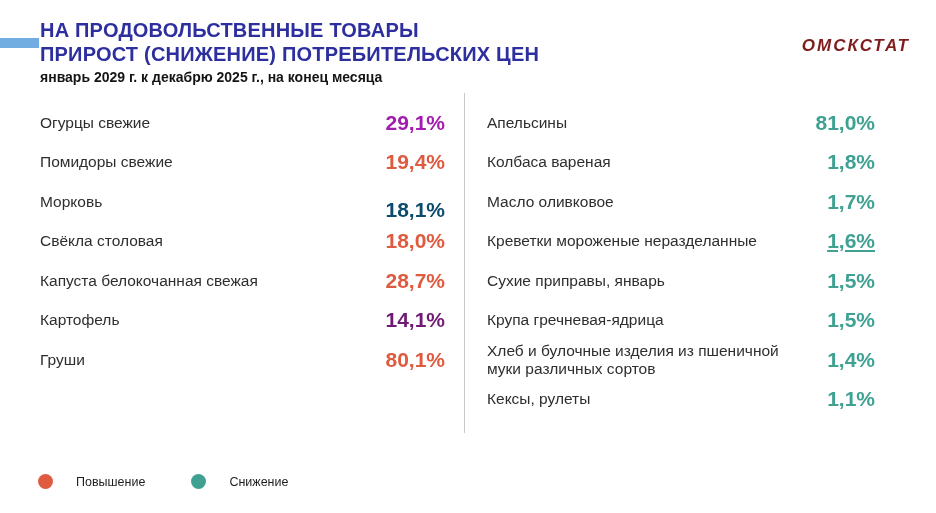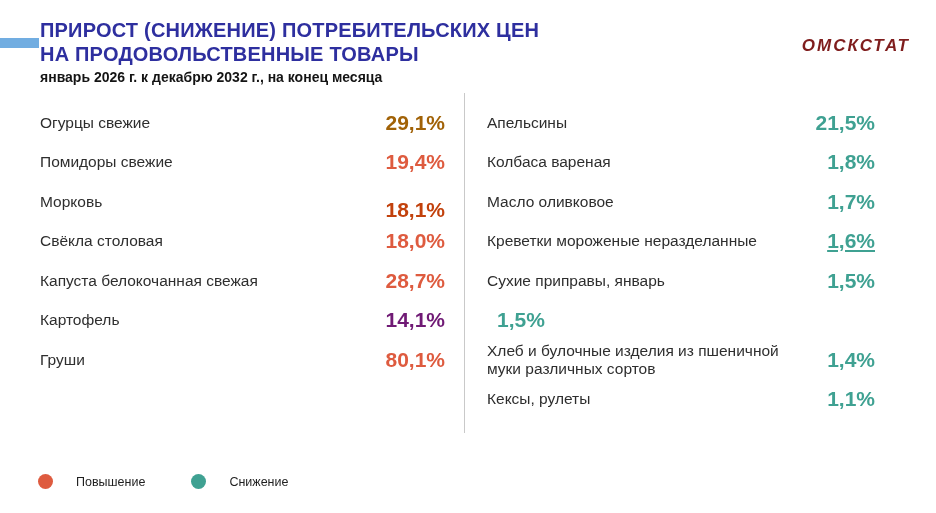--- a/index.html
+++ b/index.html
@@ -62,44 +62,44 @@
   .legend-dot { width: 15px; height: 15px; border-radius: 50%; }
   .legend-label { font-size: 12.5px; color: #1f1f1f; }
 </style>
 </head>
 <body>
 
 <div class="accent-bar" style="background: rgb(113, 173, 225);"></div>
 
 <div class="header">
   <div class="title" style="color: rgb(46, 47, 159);">
+    <div>НА ПРОДОВОЛЬСТВЕННЫЕ ТОВАРЫ</div>
     <div>ПРИРОСТ (СНИЖЕНИЕ) ПОТРЕБИТЕЛЬСКИХ ЦЕН</div>
-    <div>НА ПРОДОВОЛЬСТВЕННЫЕ ТОВАРЫ</div>
   </div>
-  <div class="subtitle">январь 2026 г. к декабрю 2032 г., на конец месяца</div>
+  <div class="subtitle">январь 2029 г. к декабрю 2025 г., на конец месяца</div>
 </div>
 
 <div class="logo" style="color: #7f1d1d; font-style: italic;">ОМСКСТАТ</div>
 
 <div class="divider"></div>
 
 <div id="col-increase" class="col col-increase">
   <div class="row">
     <span class="label">Огурцы свежие</span>
-    <span class="value" style="color: #a16207; margin-left: 8px;">29,1%</span>
+    <span class="value" style="color: #a21caf; margin-left: 8px;">29,1%</span>
   </div>
 
   <div class="row">
     <span class="label">Помидоры свежие</span>
     <span class="value" style="color: rgb(222, 91, 63);">19,4%</span>
   </div>
 
   <div class="row">
     <span class="label">Морковь</span>
-    <span class="value" style="color: #c2410c; margin-top: 16px;">18,1%</span>
+    <span class="value" style="color: #0c4a6e; margin-top: 16px;">18,1%</span>
   </div>
 
   <div class="row">
     <span class="label">Свёкла столовая</span>
     <span class="value" style="color: rgb(222, 91, 63);">18,0%</span>
   </div>
 
   <div class="row">
     <span class="label">Капуста белокочанная свежая</span>
     <span class="value" style="color: rgb(222, 91, 63);">28,7%</span>
@@ -112,21 +112,21 @@
 
 
   <div class="row">
     <span class="label">Груши</span>
     <span class="value" style="color: rgb(222, 91, 63);">80,1%</span>
   </div>
 </div>
 <div id="col-decrease" class="col col-decrease">
   <div class="row">
     <span class="label">Апельсины</span>
-    <span class="value" style="color: rgb(63, 161, 146);">21,5%</span>
+    <span class="value" style="color: rgb(63, 161, 146);">81,0%</span>
   </div>
 
   <div class="row">
     <span class="label">Колбаса вареная</span>
     <span class="value" style="color: rgb(63, 161, 146);">1,8%</span>
   </div>
 
   <div class="row">
     <span class="label">Масло оливковое</span>
     <span class="value" style="color: rgb(63, 161, 146);">1,7%</span>
@@ -136,20 +136,21 @@
     <span class="label">Креветки мороженые неразделанные</span>
     <span class="value" style="color: rgb(63, 161, 146); text-decoration: underline;">1,6%</span>
   </div>
 
   <div class="row">
     <span class="label">Сухие приправы, январь</span>
     <span class="value" style="color: rgb(63, 161, 146);">1,5%</span>
   </div>
 
   <div class="row">
+    <span class="label">Крупа гречневая-ядрица</span>
     <span class="value" style="color: rgb(63, 161, 146);">1,5%</span>
   </div>
 
   <div class="row">
     <span class="label">Хлеб и булочные изделия из пшеничной муки различных сортов</span>
     <span class="value" style="color: rgb(63, 161, 146);">1,4%</span>
   </div>
 
   <div class="row">
     <span class="label">Кексы, рулеты</span>

